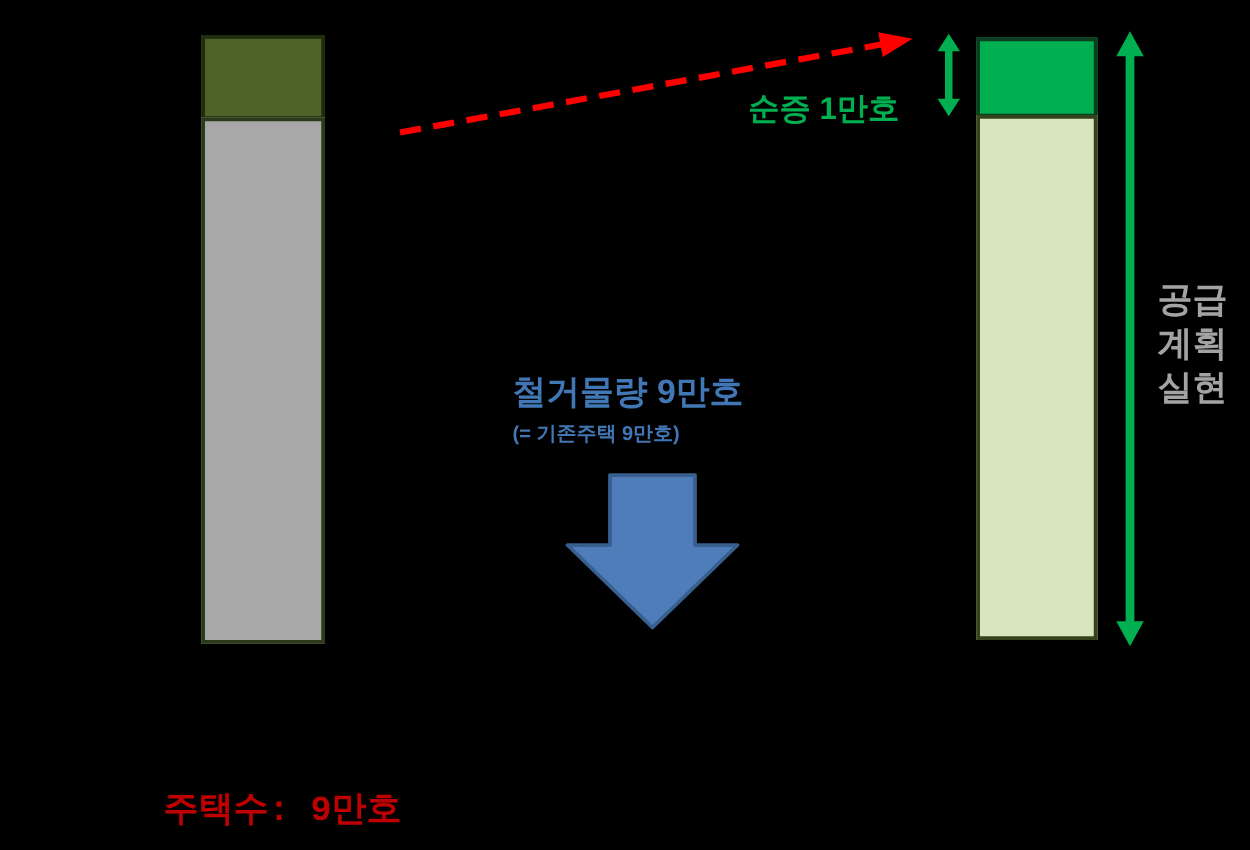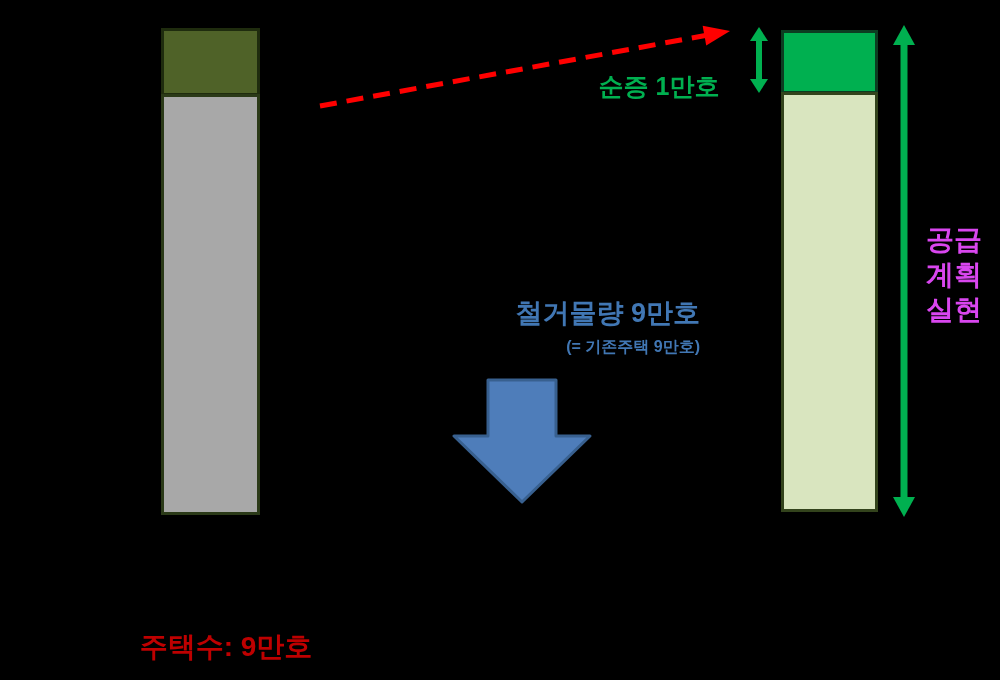--- a/index.html
+++ b/index.html
@@ -38,37 +38,37 @@
 
   
   .net-increase{
     left:578px;top:70px;width:162px;
     text-align:center;
     color:#00B050;font-size:25px;font-weight:bold;
     white-space:nowrap;
   }
   .supply-plan{
     left:926px;top:222px;width:70px;
-    color:#d946ef;font-size:28px;font-weight:bold;
+    color:#a3a3a3;font-size:28px;font-weight:bold;
     line-height:1.25;text-align:left;
   }
   .supply-plan span{display:block;}
   .demolition{
     left:410px;top:295px;width:290px;
-    text-align:right;color:#4177B4;
+    text-align:left;color:#4177B4;
   }
   .demolition .t1{display:block;font-size:27px;font-weight:bold;}
   .demolition .t2{display:block;font-size:16px;font-weight:bold;margin-top:6px;}
   .count-label{
     top:628px;width:260px;
     text-align:center;
     color:#BE0000;font-size:28px;font-weight:bold;
     white-space:nowrap;
   }
-  .count-left{left:96px;}
+  .count-left{left:96px;font-family:Liberation Mono, monospace;}
   .count-middle{left:406px;}
   .count-right{left:692px;}
 </style>
 </head>
 <body>
 
 <div id="canvas">
 
   <div class="bar-seg left-bar-top"></div>
   <div class="bar-seg left-bar-body"></div>

